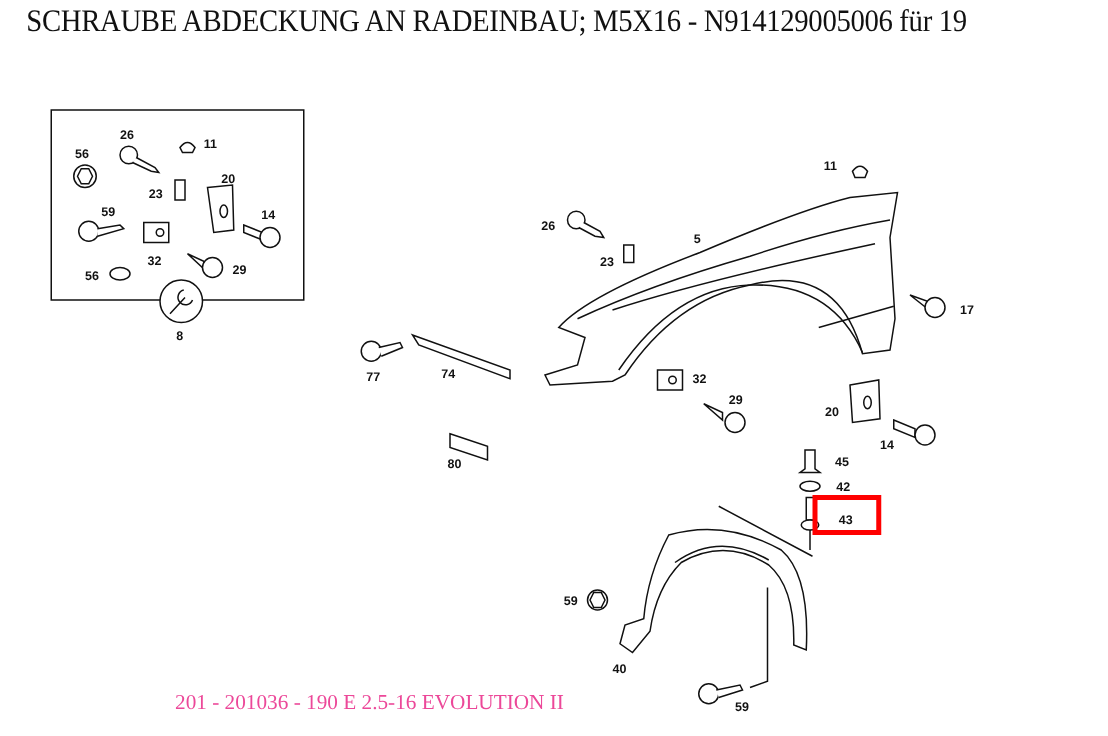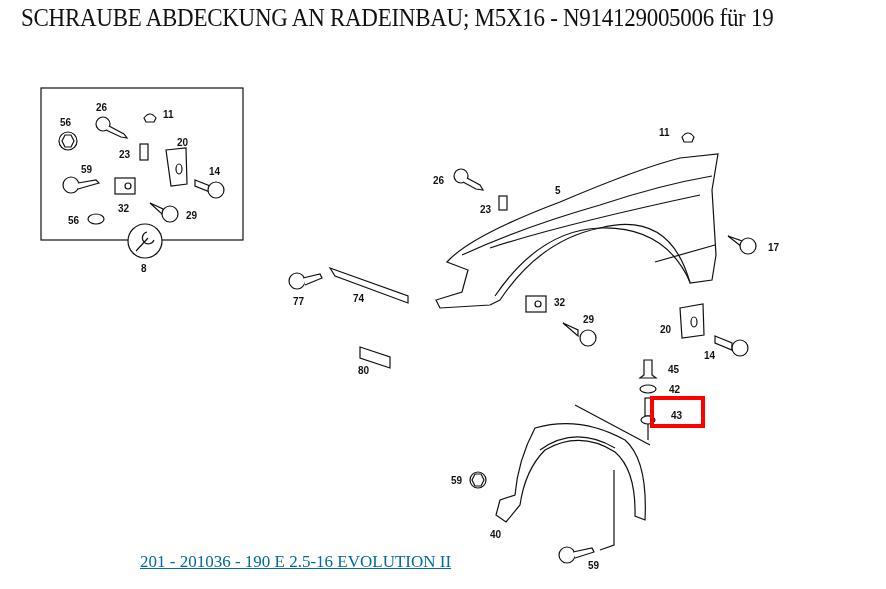--- a/index.html
+++ b/index.html
@@ -1,18 +1,18 @@
 <!DOCTYPE html>
 <html><head>
 <meta charset="utf-8">
 <style>
   html, body { margin:0; padding:0; background:#ffffff; }
   body { width:886px; height:589px; position:relative; overflow:hidden; font-family:"Liberation Sans", sans-serif; }
   .title { position:absolute; left:0; top:4px; width:900px; font-family:"Liberation Serif", "DejaVu Serif", serif; font-size:25px; color:#111; white-space:nowrap; letter-spacing:-0.3px; transform:scaleX(0.92); transform-origin:left top; left:21px; }
-  .caption { position:absolute; left:140px; top:552px; font-family:"Liberation Serif", "DejaVu Serif", serif; font-size:17px; color:#0369a1; white-space:nowrap;text-decoration:underline; }
+  .caption { position:absolute; left:140px; top:552px; font-family:"Liberation Serif", "DejaVu Serif", serif; font-size:17px; color:#ec4899; white-space:nowrap; }
   svg.diagram { position:absolute; left:0; top:0; }
   .lbl { font-family:"Liberation Sans", sans-serif; font-weight:bold; font-size:10px; fill:#111; }
   .part { fill:#fff; stroke:#111; stroke-width:1.2; }
   .line { fill:none; stroke:#111; stroke-width:1.2; }
   .hl { position:absolute; border:4px solid #ff0000; box-sizing:border-box; }
 </style>
 </head>
 <body>
 
 <div class="title">SCHRAUBE ABDECKUNG AN RADEINBAU; M5X16 - N914129005006 für 19</div>

